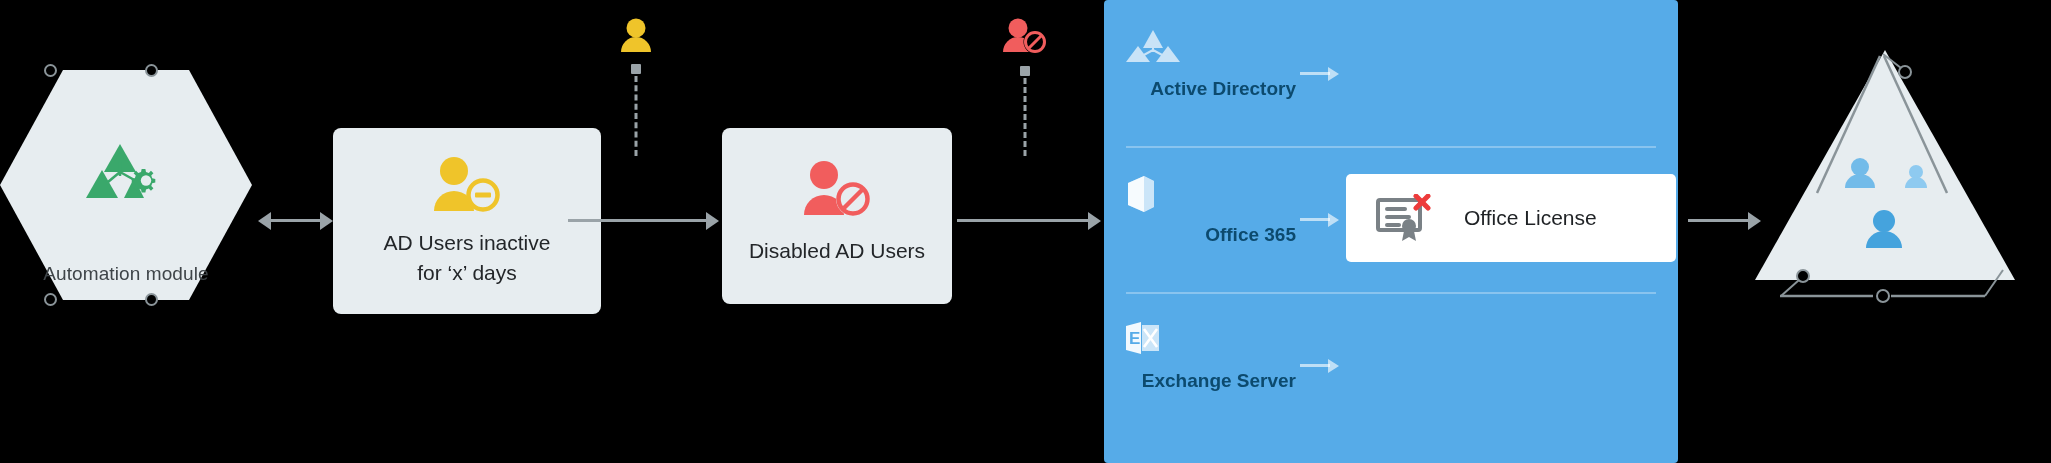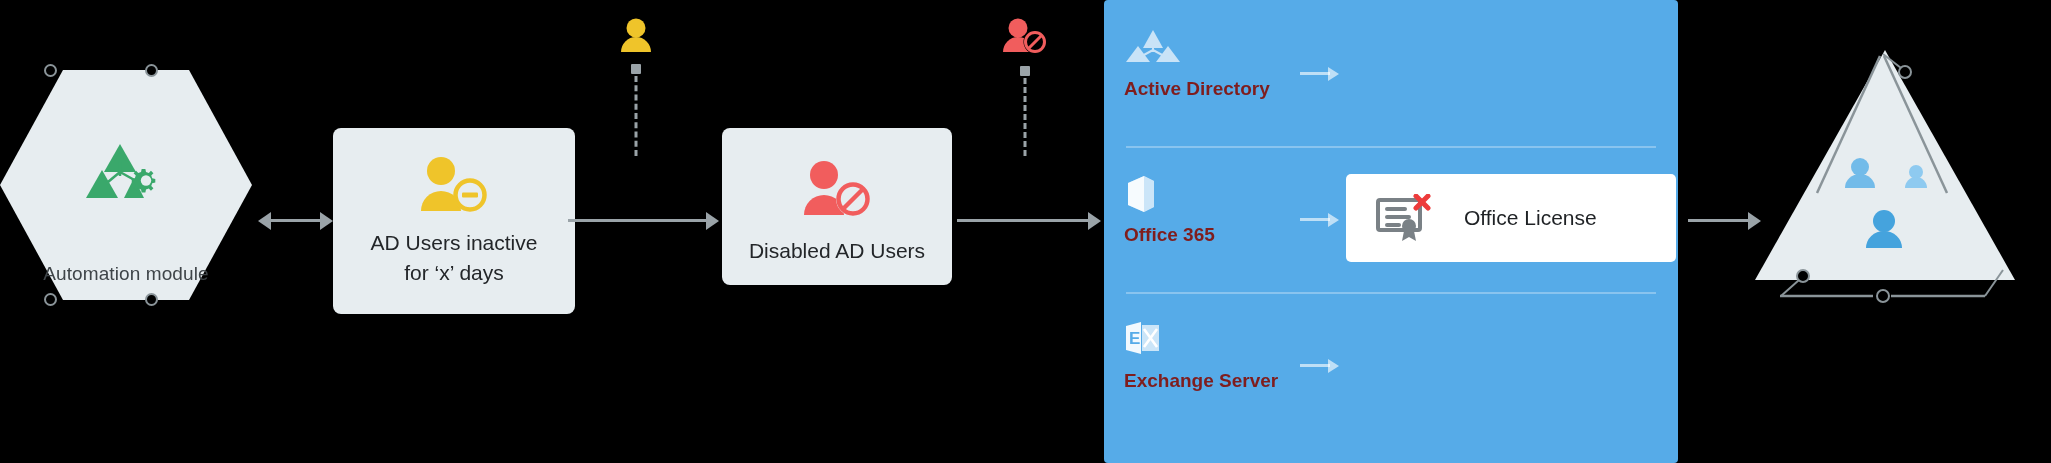--- a/index.html
+++ b/index.html
@@ -48,25 +48,25 @@
     border-radius: 8px;
   }
   .stage-card .sc-icon {
     position: absolute; left: 50%; transform: translateX(-50%);
   }
   .stage-card .sc-label {
     position: absolute; left: 0; width: 100%;
     text-align: center; color: #232629; font-size: 21px; line-height: 30px;
   }
 
-  #card-inactive { left: 333px; top: 128px; width: 242px; height: 186px; }
+  #card-inactive { left: 333px; top: 128px; width: 268px; height: 186px; }
   #card-inactive .sc-icon { top: 28px; width: 74px; height: 58px; }
   #card-inactive .sc-label { top: 100px; }
 
-  #card-disabled { left: 722px; top: 128px; width: 230px; height: 157px; }
+  #card-disabled { left: 722px; top: 128px; width: 230px; height: 176px; }
   #card-disabled .sc-icon { top: 32px; width: 74px; height: 58px; }
   #card-disabled .sc-label { top: 108px; }
 
   
   .arrow-line { position: absolute; height: 3px; background: #9aa3a8; }
   .arrow-head-r {
     position: absolute; width: 0; height: 0;
     border-top: 9px solid transparent;
     border-bottom: 9px solid transparent;
     border-left: 13px solid #9aa3a8;
@@ -98,21 +98,21 @@
     border-radius: 4px;
   }
   .svc-row { position: absolute; left: 0; width: 574px; height: 146px; }
   .svc-row .divider {
     position: absolute; left: 22px; top: 0; width: 530px; height: 2px;
     background: rgba(255,255,255,0.30);
   }
   .svc-left { position: absolute; left: 20px; top: 28px; width: 172px; }
   .svc-left .svc-ic { height: 40px; margin-bottom: 10px; }
   .svc-left .svc-name {
-    color: #7f1d1d; font-size: 19px; font-weight: bold; white-space: nowrap;
+    color: #0c4a6e; font-size: 19px; font-weight: bold; white-space: nowrap; text-align: right;
   }
   .svc-arrow { position: absolute; left: 196px; width: 44px; }
   .svc-arrow .sa-line {
     position: absolute; left: 0; top: 0; width: 30px; height: 3px;
     background: rgba(255,255,255,0.62);
   }
   .svc-arrow .sa-head {
     position: absolute; left: 28px; top: -5px; width: 0; height: 0;
     border-top: 7px solid transparent;
     border-bottom: 7px solid transparent;

